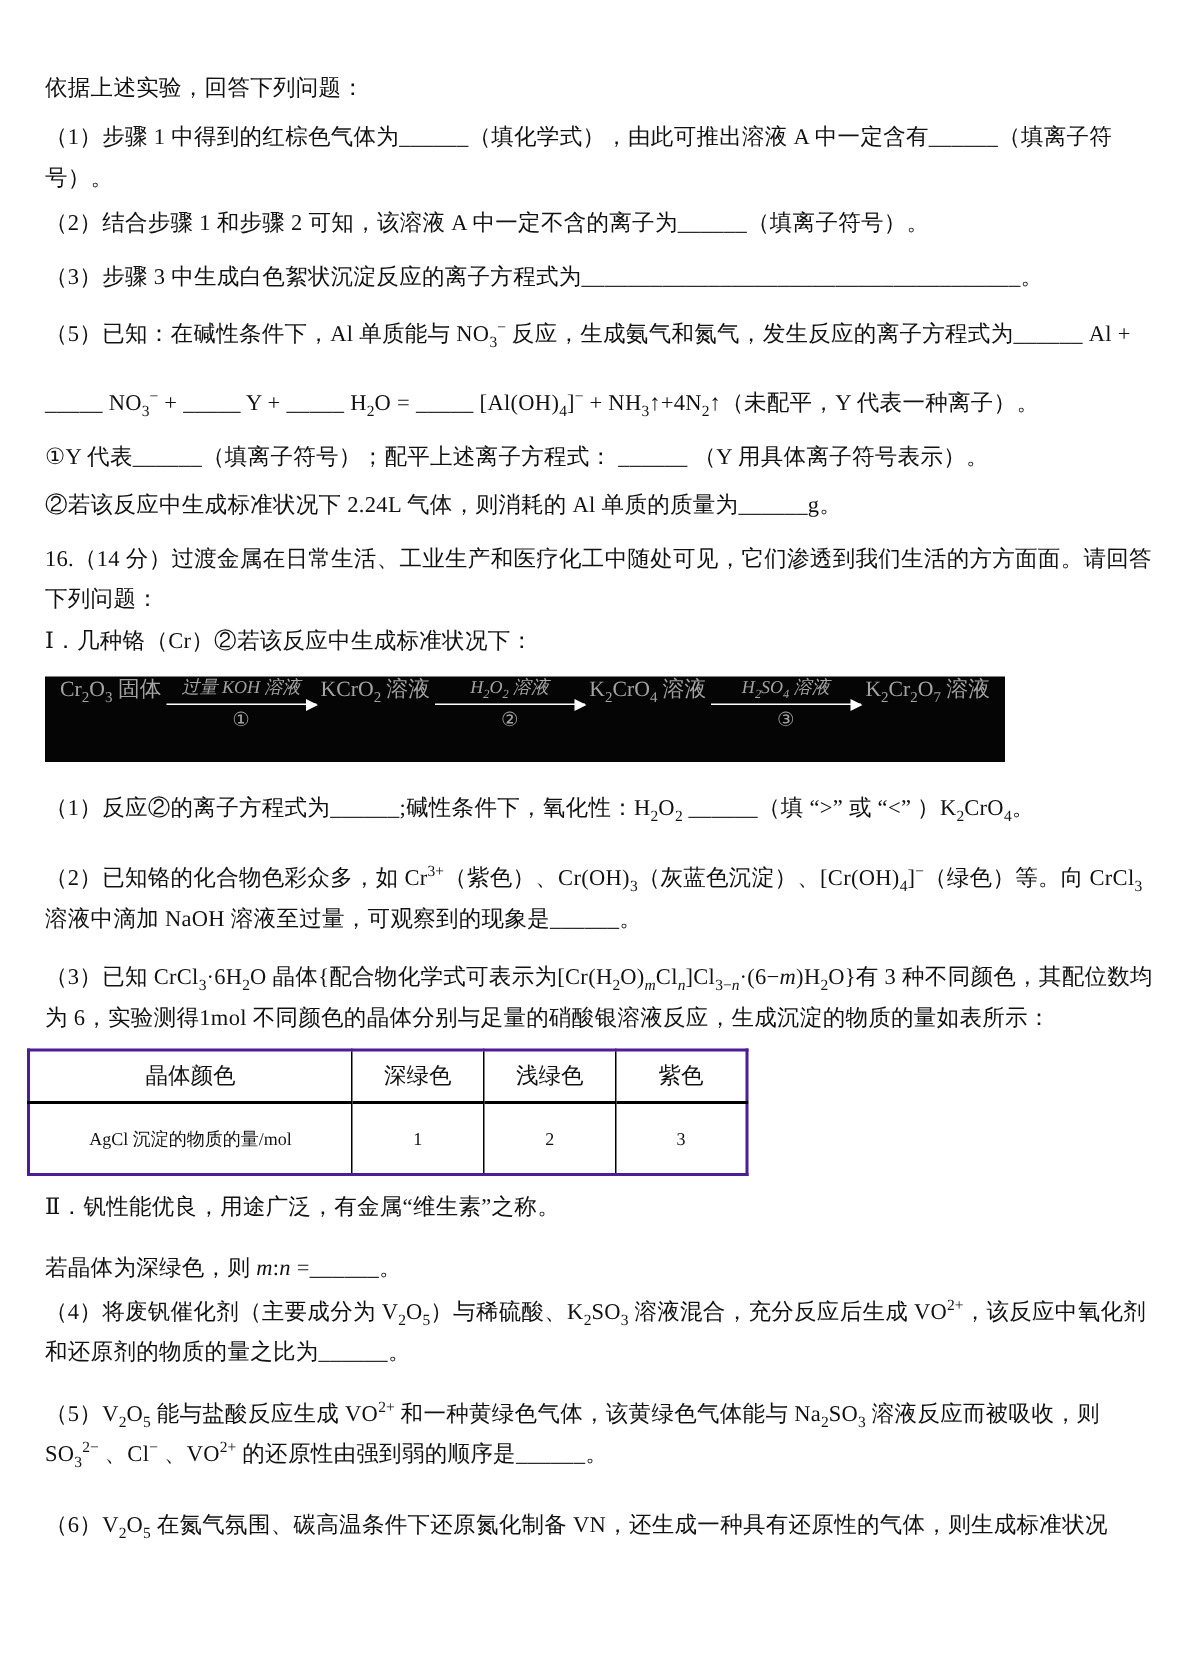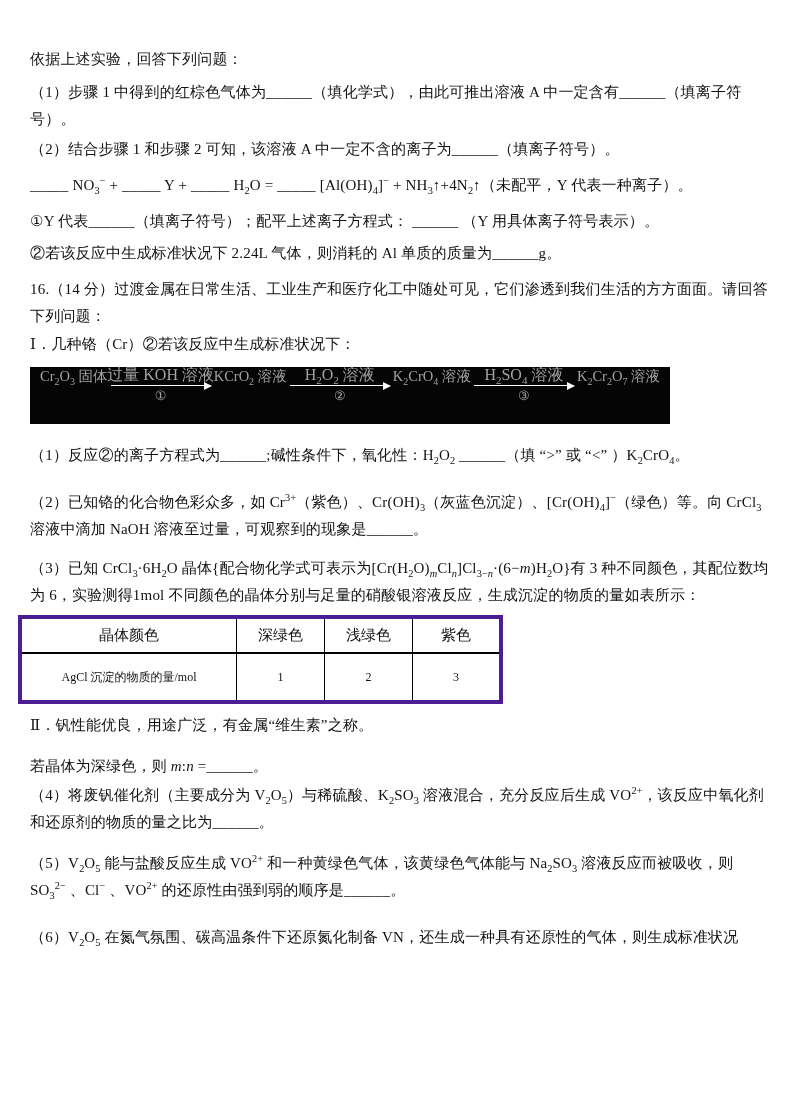--- a/index.html
+++ b/index.html
@@ -21,48 +21,50 @@
   
   .flow{
     width:640px;height:57px;
     background:#050505;color:#a3a3a3;
     display:flex;
     box-sizing:border-box;padding:0 10px;gap:3px;
     font-size:14.5px;
   }
   .flow .chem{white-space:nowrap;line-height:18px;}
   .step{flex:1;display:flex;flex-direction:column;align-items:center;min-width:92px;}
-  .step-top{font-size:16px;white-space:nowrap;line-height:15px;}
+  .step-top{font-size:12px;white-space:nowrap;line-height:15px;font-style:italic;}
   .step-arrow{width:100%;height:0;border-bottom:1.5px solid #fff;position:relative;margin:3px 0 2px;}
   .step-arrow::after{
     content:"";position:absolute;right:-1px;top:-3px;
     width:0;height:0;
     border-left:8px solid #fff;border-top:4px solid transparent;border-bottom:4px solid transparent;
   }
   .step-num{font-size:13px;line-height:15px;}
 
   
   table.crystal{
     border-collapse:collapse;table-layout:fixed;
     width:442px;margin:6px 0 8px -12px;
     text-align:center;font-size:15px;
   }
   .crystal td{border:1px solid #000;padding:0 4px;}
-  .crystal{border:4px solid #4c1d95;}
+  .crystal{border:2px solid #4c1d95;}
   .crystal tr.hdr td{height:33px;border-bottom:2px solid #000;}
   .crystal tr.dat td{height:46px;font-size:12px;}
 </style>
 </head>
 <body>
 
 <div class="page">
 
   <p style="margin-bottom:6px;">依据上述实验，回答下列问题：</p>
   <p style="margin-bottom:3px;">（1）步骤 1 中得到的红棕色气体为______（填化学式），由此可推出溶液 A 中一定含有______（填离子符号）。</p>
   <p style="margin-bottom:9px;">（2）结合步骤 1 和步骤 2 可知，该溶液 A 中一定不含的离子为______（填离子符号）。</p>
+  <p style="margin-bottom:11px;">（3）步骤 3 中生成白色絮状沉淀反应的离子方程式为______________________________________。</p>
+  <p style="margin-bottom:19px;">（5）已知：在碱性条件下，Al 单质能与 NO<sub>3</sub><sup>−</sup> 反应，生成氨气和氮气，发生反应的离子方程式为______ Al +</p>
   <p style="margin-bottom:9px;">_____ NO<sub>3</sub><sup>−</sup> + _____ Y + _____ H<sub>2</sub>O = _____ [Al(OH)<sub>4</sub>]<sup>−</sup> + NH<sub>3</sub>↑+4N<sub>2</sub>↑（未配平，Y 代表一种离子）。</p>
   <p style="margin-bottom:5px;">①Y 代表______（填离子符号）；配平上述离子方程式： ______ （Y 用具体离子符号表示）。</p>
   <p style="margin-bottom:9px;">②若该反应中生成标准状况下 2.24L 气体，则消耗的 Al 单质的质量为______g。</p>
 
   <p style="margin-bottom:1px;">16.（14 分）过渡金属在日常生活、工业生产和医疗化工中随处可见，它们渗透到我们生活的方方面面。请回答下列问题：</p>
   <p style="margin-bottom:9px;">Ⅰ．几种铬（Cr）②若该反应中生成标准状况下：</p>
 
   <div class="flow" style="margin-bottom:18px;">
     <span class="chem">Cr<sub>2</sub>O<sub>3</sub> 固体</span>
     <span class="step">

